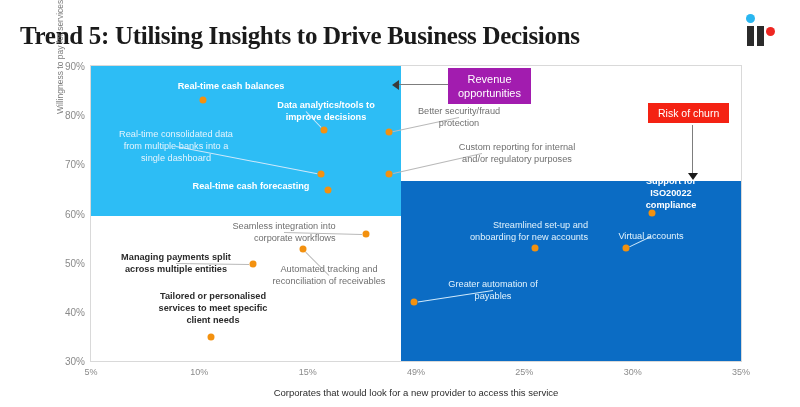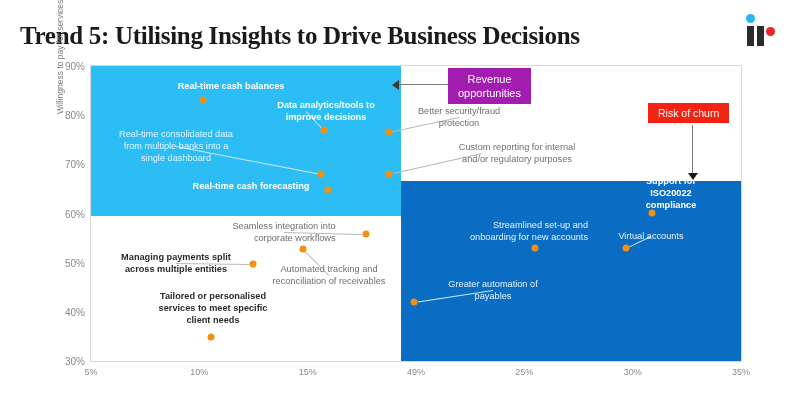--- a/index.html
+++ b/index.html
@@ -106,20 +106,21 @@
   <span class="logo-bar b1"></span>
   <span class="logo-bar b2"></span>
   <span class="logo-dot red"></span>
 </div>
 
 <div id="plot">
   <div class="quad" id="quad-topleft"></div>
   <div class="quad" id="quad-right"></div>
 
   <div id="y-axis-title">Willingness to pay for services - top three preferences</div>
+  <div id="x-axis-title">Corporates that would look for a new provider to access this service</div>
 
   <div id="yticks">
       <div class="ytick" style="top: 295px;">30%</div>
       <div class="ytick" style="top: 245.833px;">40%</div>
       <div class="ytick" style="top: 196.667px;">50%</div>
       <div class="ytick" style="top: 147.5px;">60%</div>
       <div class="ytick" style="top: 98.3333px;">70%</div>
       <div class="ytick" style="top: 49.1667px;">80%</div>
       <div class="ytick" style="top: 0px;">90%</div>
     </div>

